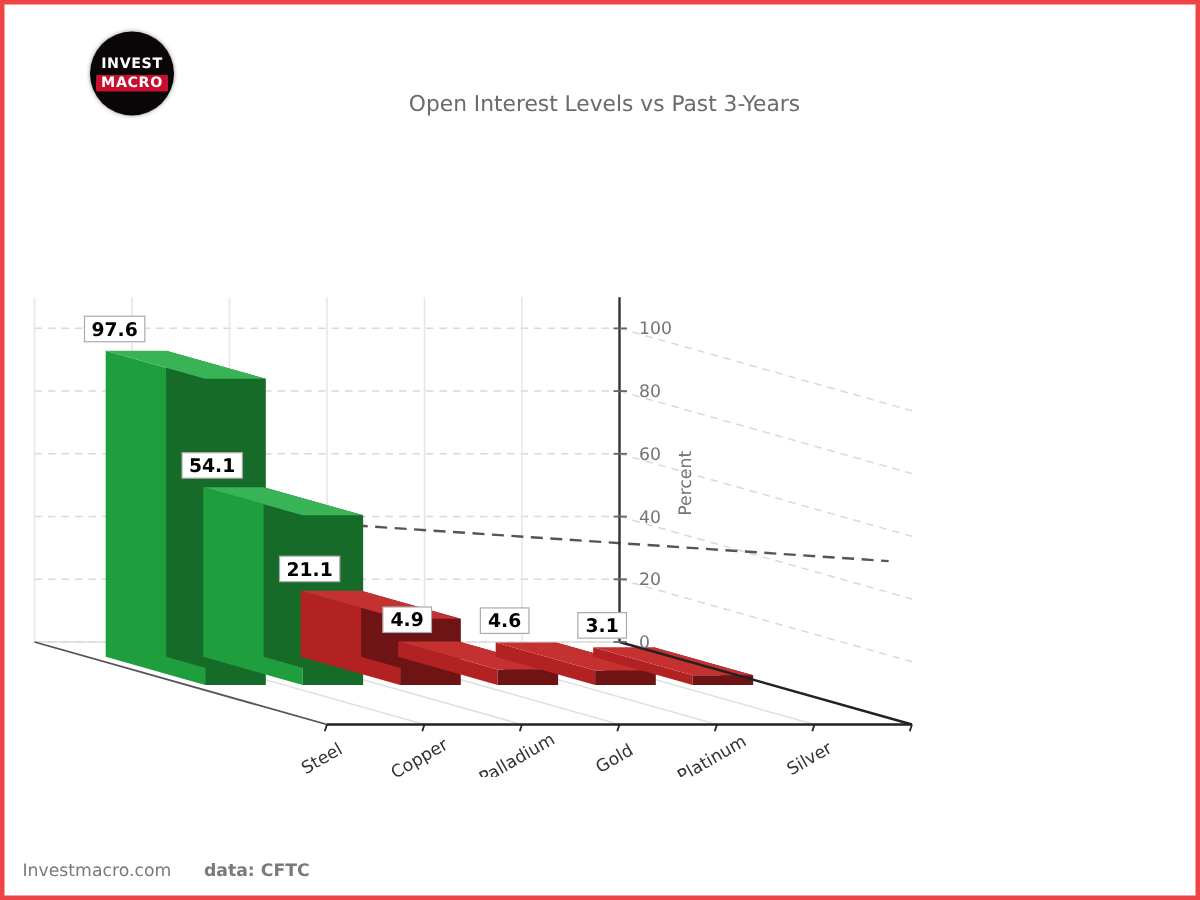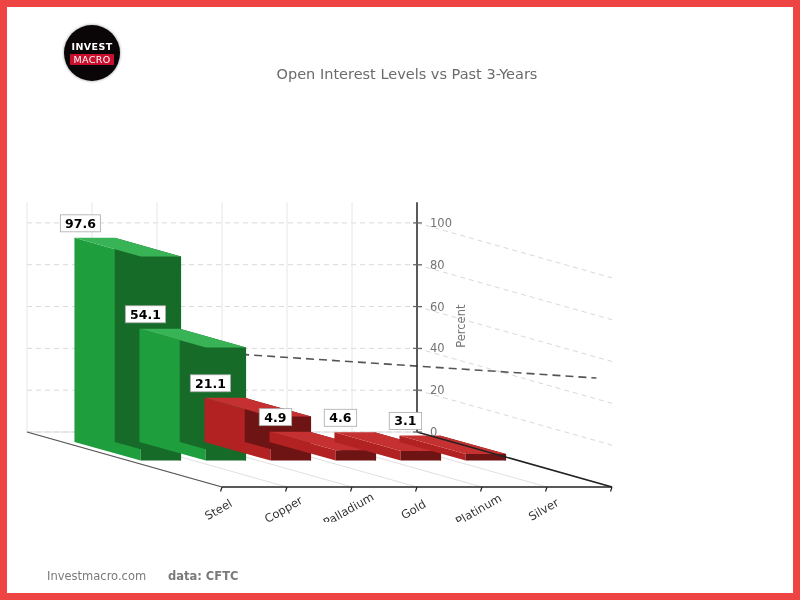--- a/index.html
+++ b/index.html
@@ -8,21 +8,21 @@
     background: #ffffff;
   }
   body {
     font-family: "DejaVu Sans", sans-serif;
   }
   #page {
     position: relative;
     width: 800px;
     height: 600px;
     background: #ffffff;
-    border: 7px solid #ef4444;
+    border: 3px solid #ef4444;
     box-sizing: border-box;
     overflow: hidden;
   }
 
   
   #logo {
     position: absolute;
     left: 57px;
     top: 18px;
     width: 56px;
@@ -40,21 +40,21 @@
     color: #ffffff;
     font-size: 9.5px;
     font-weight: bold;
     letter-spacing: 0.4px;
     line-height: 11px;
   }
   #logo .logo-bottom {
     background: #c8102e;
     color: #ffffff;
     font-size: 9.5px;
-    font-weight: normal;
+    font-weight: bold;
     letter-spacing: 0.4px;
     line-height: 11px;
     padding: 0 3px;
     margin-top: 2px;
     border-radius: 1px;
   }
 
   
   #title {
     position: absolute;
@@ -113,21 +113,20 @@
     stroke: #aaaaaa;
     stroke-width: 0.8;
   }
 
   
   .footer-text {
     position: absolute;
     bottom: 10px;
     font-size: 11.5px;
     color: #7a7a7a;
-    margin-left: 28px;
   }
   #footer-site { left: 12px; }
   #footer-data { left: 133px; font-weight: bold; }
   #footer-through { right: 12px; }
 </style>
 </head>
 <body>
 
 <div id="page">
 

